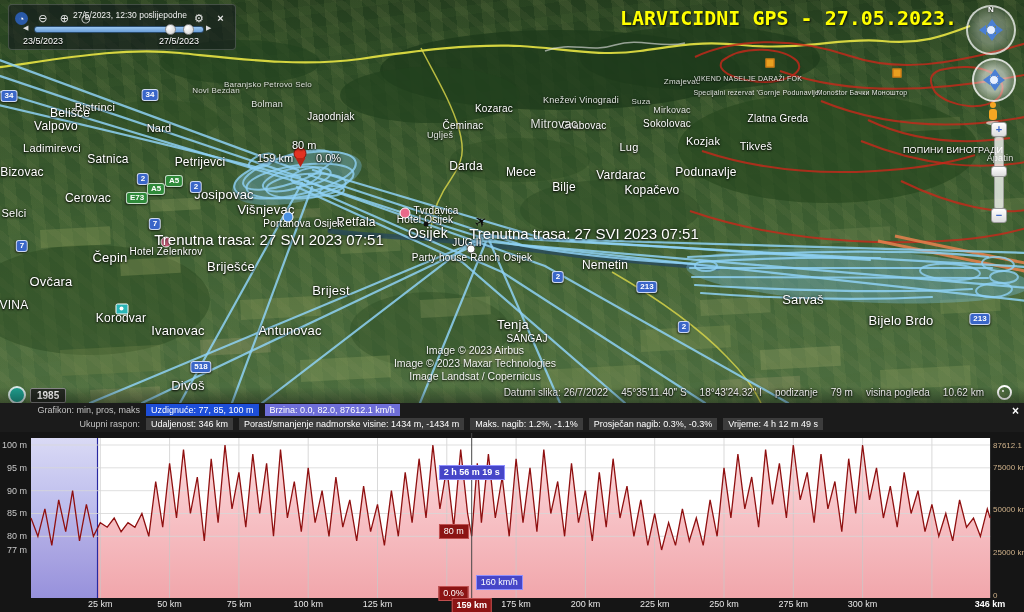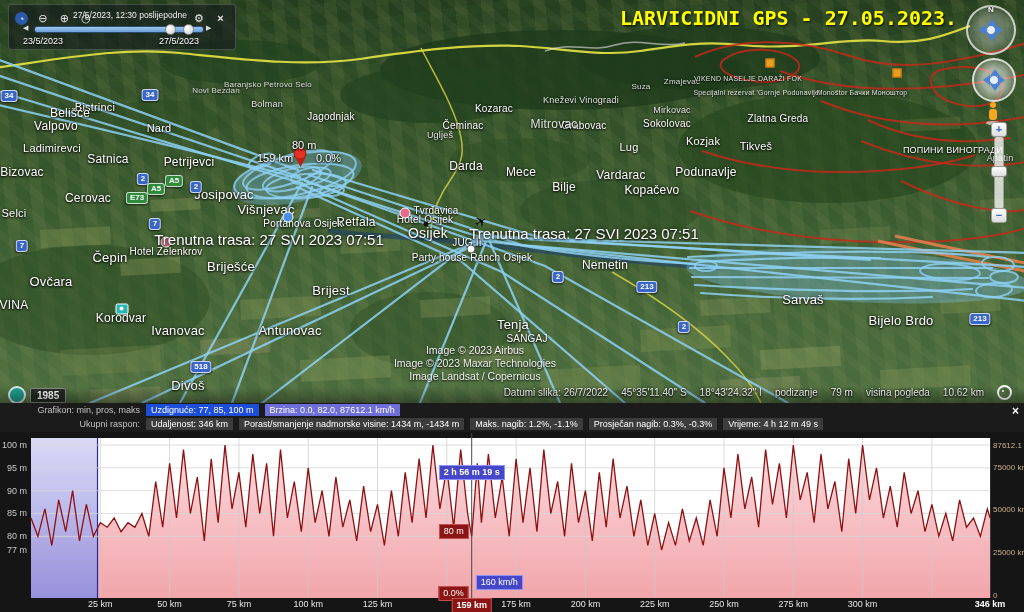--- a/index.html
+++ b/index.html
@@ -237,21 +237,21 @@
         <ellipse cx="706" cy="266" rx="11" ry="5" fill="none" stroke="#8ed1f5" stroke-width="2" opacity="0.8" transform="rotate(0 706 266)"></ellipse>
         <ellipse cx="950" cy="272" rx="30" ry="8" fill="none" stroke="#8ed1f5" stroke-width="2" opacity="0.8" transform="rotate(3 950 272)"></ellipse>
       </svg>
     <div id="map-labels">
         <div class="map-label" style="left: 95px; top: 107px; font-size: 11px;">Bistrinci</div>
         <div class="map-label" style="left: 70px; top: 113px; font-size: 12px;">Belišće</div>
         <div class="map-label" style="left: 56px; top: 126px; font-size: 12px;">Valpovo</div>
         <div class="map-label" style="left: 159px; top: 128px; font-size: 11px;">Nard</div>
         <div class="map-label" style="left: 52px; top: 148px; font-size: 11px;">Ladimirevci</div>
         <div class="map-label" style="left: 108px; top: 159px; font-size: 12px;">Satnica</div>
-        <div class="map-label" style="left: 189px; top: 162px; font-size: 12px;">Petrijevci</div>
+        <div class="map-label" style="left: 200px; top: 162px; font-size: 12px;">Petrijevci</div>
         <div class="map-label" style="left: 22px; top: 172px; font-size: 12px;">Bizovac</div>
         <div class="map-label" style="left: 64px; top: 198px; font-size: 12px; padding-left: 48px;">Cerovac</div>
         <div class="map-label" style="left: 14px; top: 213px; font-size: 11px;">Selci</div>
         <div class="map-label" style="left: 224px; top: 194px; font-size: 13px;">Josipovac</div>
         <div class="map-label" style="left: 266px; top: 209px; font-size: 13px;">Višnjevac</div>
         <div class="map-label" style="left: 110px; top: 257px; font-size: 13px;">Čepin</div>
         <div class="map-label" style="left: 166px; top: 252px; font-size: 10px;">Hotel Zelenkrov</div>
         <div class="map-label" style="left: 51px; top: 281px; font-size: 13px; text-align: right;">Ovčara</div>
         <div class="map-label" style="left: 231px; top: 266px; font-size: 13px;">Briješće</div>
         <div class="map-label" style="left: 331px; top: 290px; font-size: 13px;">Brijest</div>
@@ -288,21 +288,21 @@
         <div class="map-label" style="left: 554px; top: 124px; font-size: 12px; opacity: 0.85;">Mitrovac</div>
         <div class="map-label" style="left: 463px; top: 126px; font-size: 10px;">Čeminac</div>
         <div class="map-label" style="left: 494px; top: 109px; font-size: 10px;">Kozarac</div>
         <div class="map-label" style="left: 440px; top: 135px; font-size: 9px; opacity: 0.85;">Uglješ</div>
         <div class="map-label" style="left: 581px; top: 100px; font-size: 9px; opacity: 0.85;">Kneževi Vinogradi</div>
         <div class="map-label" style="left: 331px; top: 117px; font-size: 10px;">Jagodnjak</div>
         <div class="map-label" style="left: 267px; top: 104px; font-size: 9px; opacity: 0.85;">Bolman</div>
         <div class="map-label" style="left: 216px; top: 91px; font-size: 8px; opacity: 0.8;">Novi Bezdan</div>
         <div class="map-label" style="left: 268px; top: 85px; font-size: 8px; opacity: 0.8;">Baranjsko Petrovo Selo</div>
         <div class="map-label" style="left: 682px; top: 82px; font-size: 8px; opacity: 0.8;">Zmajevac</div>
-        <div class="map-label" style="left: 641px; top: 87px; font-size: 8px; opacity: 0.8;">Suza</div>
+        <div class="map-label" style="left: 641px; top: 102px; font-size: 8px; opacity: 0.8;">Suza</div>
         <div class="map-label" style="left: 748px; top: 78px; font-size: 7px; opacity: 0.85;">VIKEND NASELJE DARAŽI FOK</div>
         <div class="map-label" style="left: 757px; top: 92px; font-size: 7px; opacity: 0.85;">Specijalni rezervat 'Gornje Podunavlje'</div>
         <div class="map-label" style="left: 862px; top: 92px; font-size: 7px; opacity: 0.85;">Monoštor Бачки Моноштор</div>
         <div class="map-label" style="left: 953px; top: 150px; font-size: 9px;">ПОПИНИ ВИНОГРАДИ</div>
         <div class="map-label" style="left: 1000px; top: 158px; font-size: 9px; opacity: 0.85;">Apatin</div>
       </div>
     <div id="map-badges">
         <div class="badge blue" style="left: 9px; top: 96px;">34</div>
         <div class="badge blue" style="left: 150px; top: 95px;">34</div>
         <div class="badge blue" style="left: 143px; top: 179px;">2</div>

